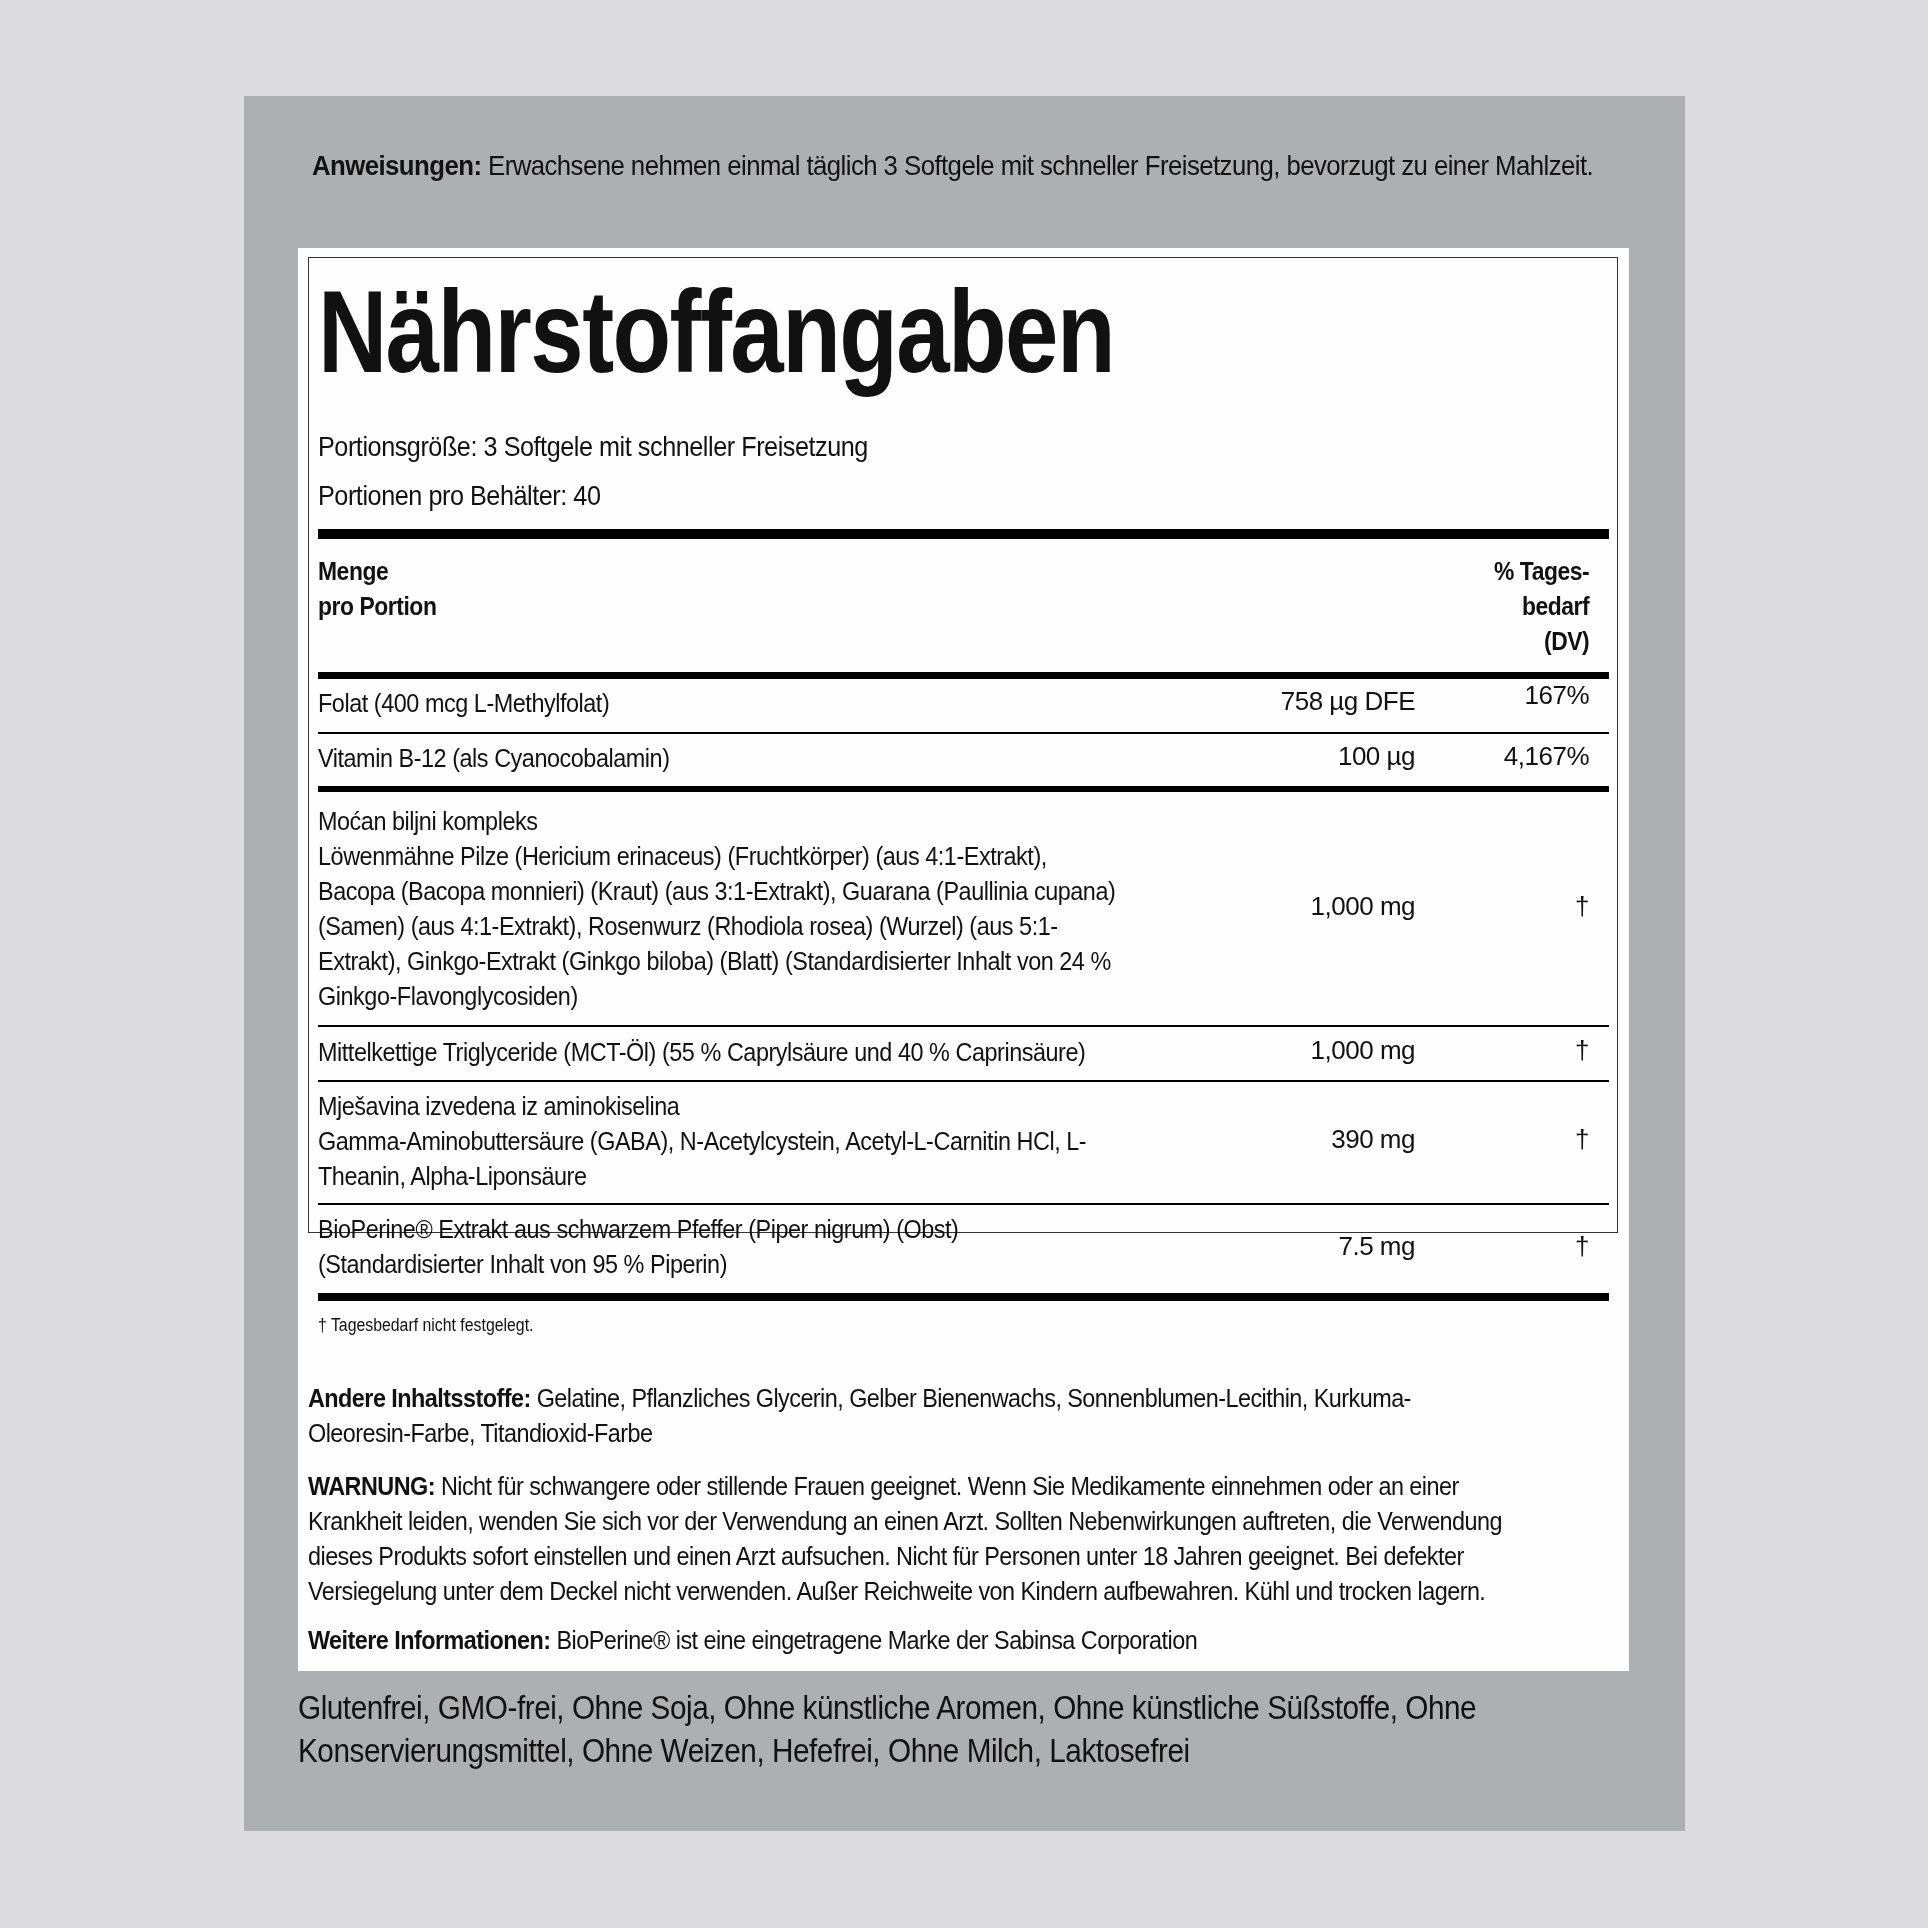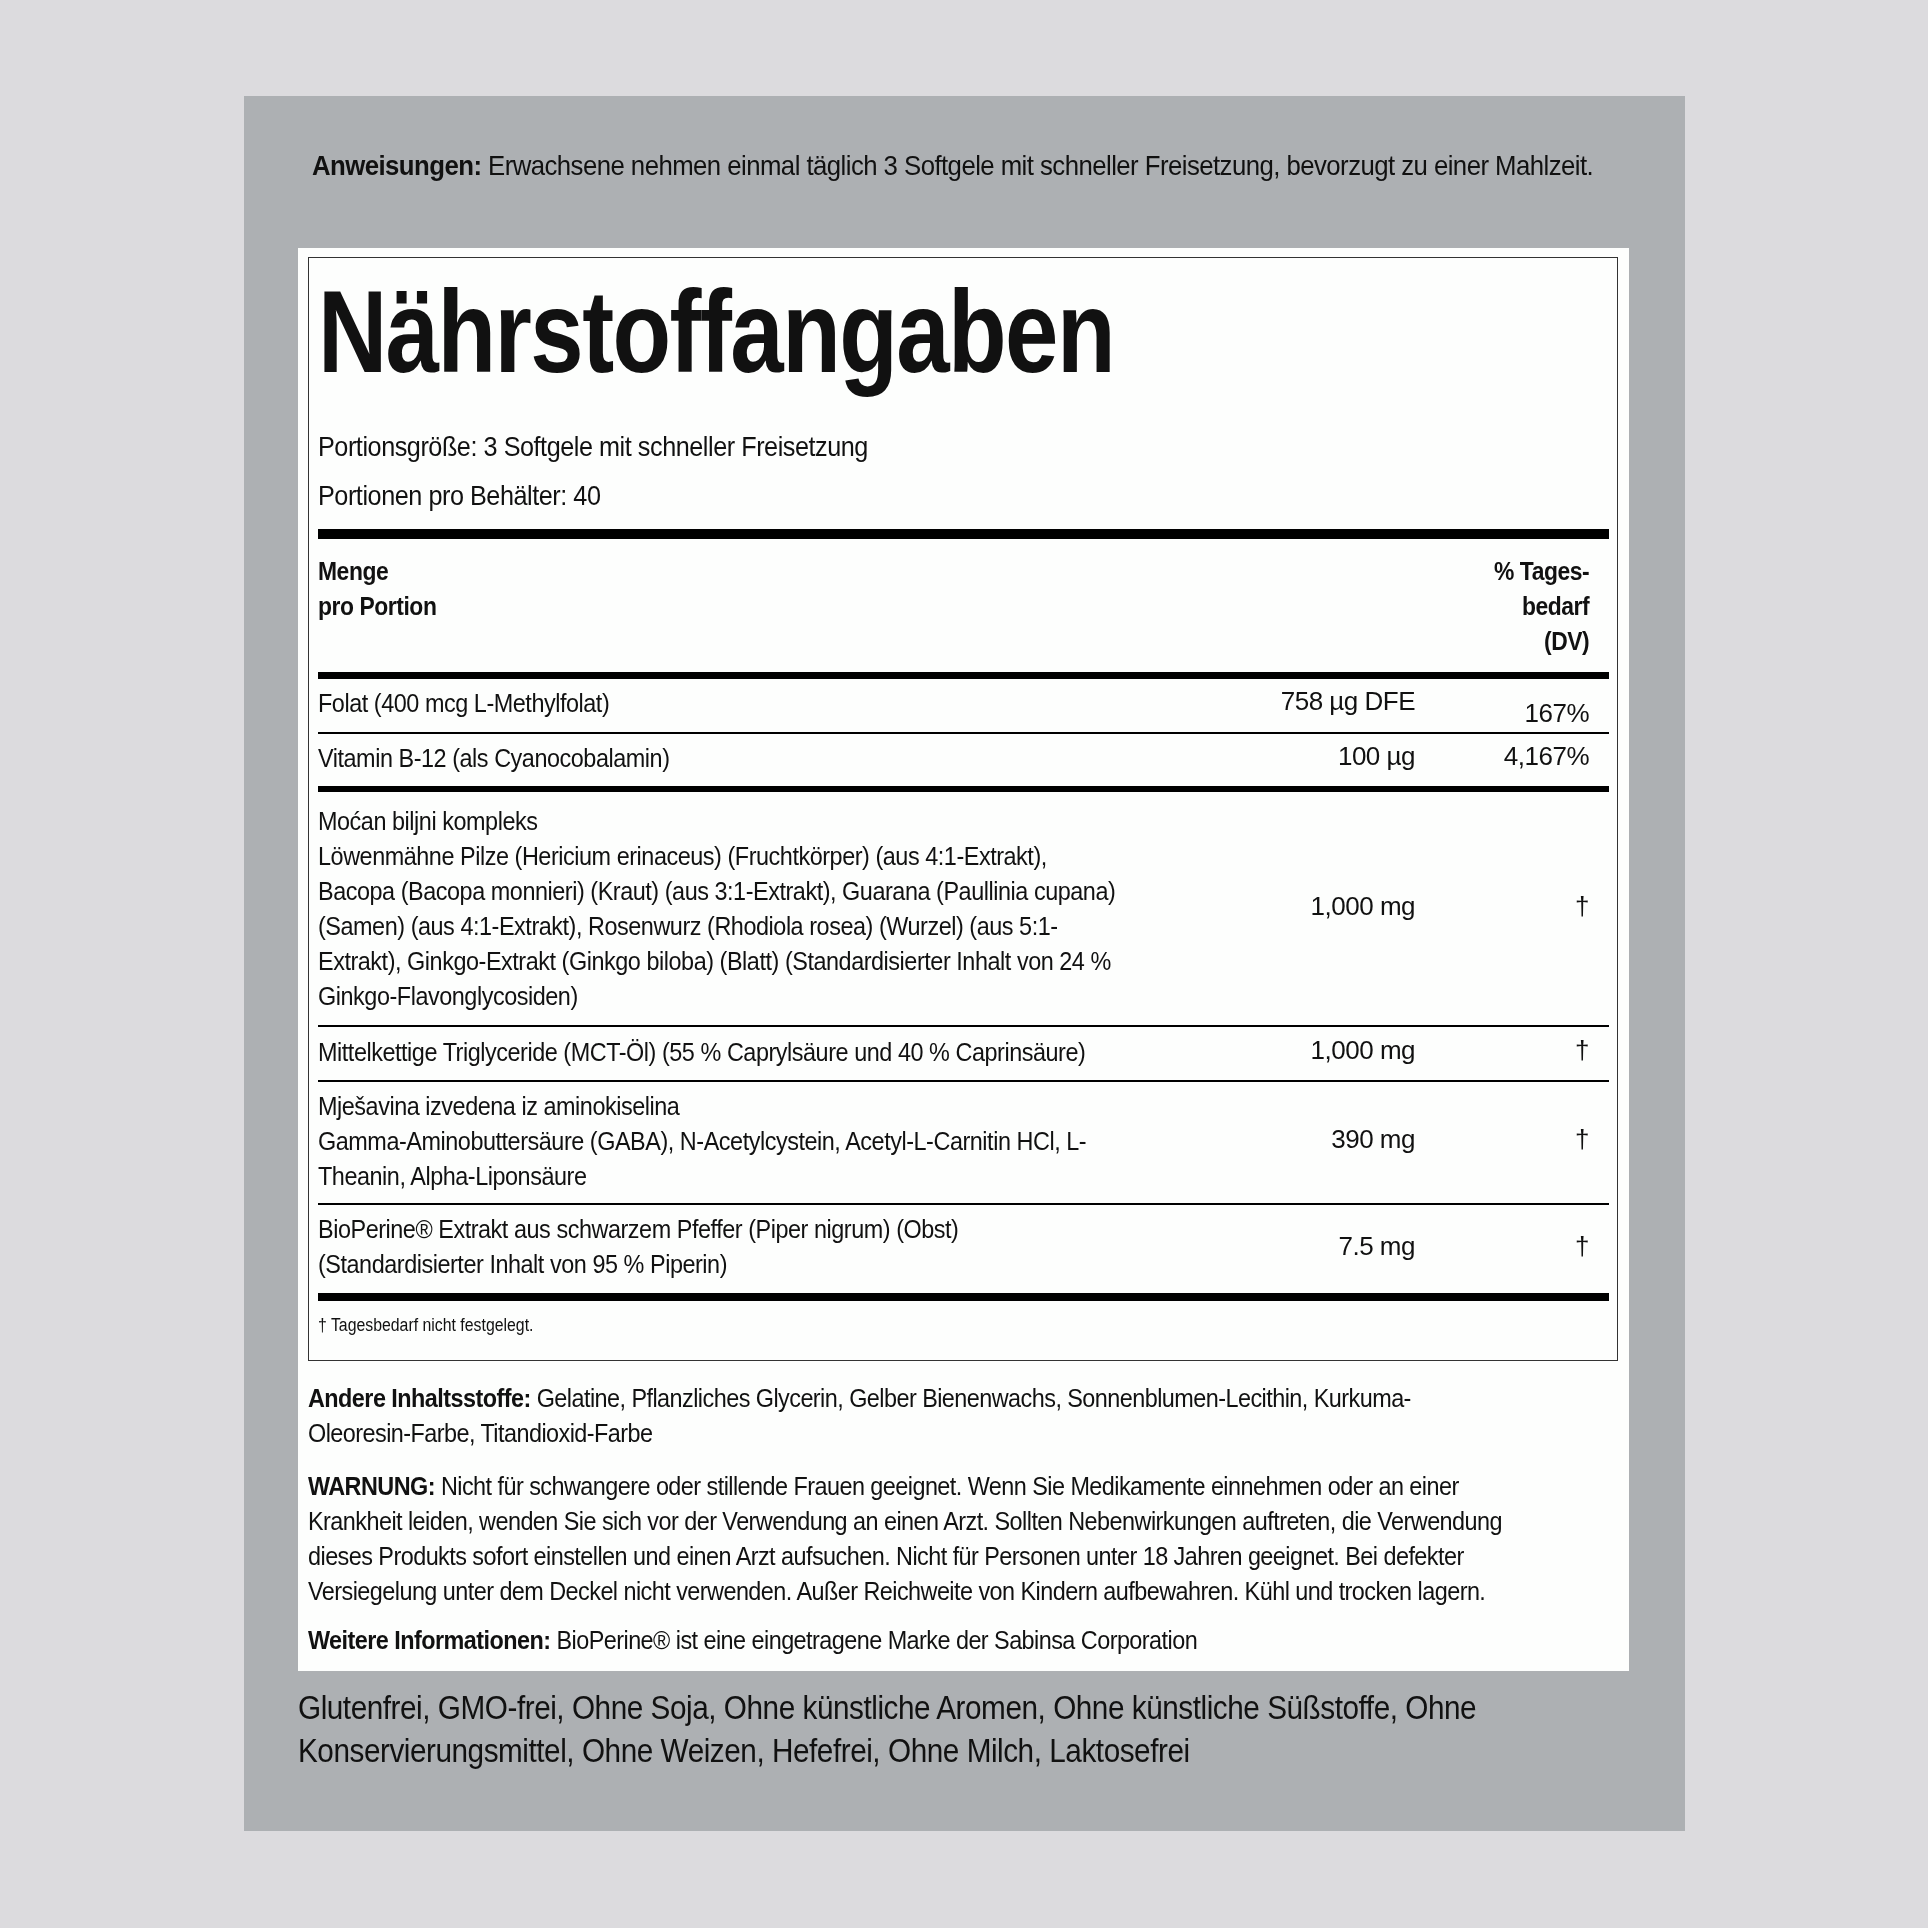--- a/index.html
+++ b/index.html
@@ -3,21 +3,21 @@
 <meta charset="utf-8">
 <style>
   html, body { margin:0; padding:0; }
   body { width:1928px; height:1928px; background:#dcdbde; position:relative; overflow:hidden;
          font-family:"Liberation Sans", sans-serif; color:#111; }
   .gray-panel { position:absolute; left:244px; top:96px; width:1441px; height:1735px; background:#adb0b3; }
   .directions { position:absolute; left:312px; top:146px; width:1299px; font-size:28px; line-height:39px;
                 letter-spacing:-0.6px; transform:scaleX(0.92); transform-origin:left top; width:1412px; }
   .b { font-weight:bold; }
   .white-panel { position:absolute; left:298px; top:248px; width:1331px; height:1423px; background:#fdfefd; }
-  .facts-box { position:absolute; left:308px; top:257px; width:1310px; height:1104px; border:1.9px solid #333; box-sizing:border-box; }
+  .facts-box { position:absolute; left:308px; top:257px; width:1310px; height:976px; border:1.9px solid #333; box-sizing:border-box; }
   .title { position:absolute; left:9.4px; top:13px; font-size:117px; font-weight:bold; line-height:122px;
            letter-spacing:-1.9px; transform:scaleX(0.82); transform-origin:left top; white-space:nowrap; }
   .serving { position:absolute; left:9.4px; font-size:28px; letter-spacing:-0.5px; transform:scaleX(0.9); transform-origin:left top; white-space:nowrap; }
   .rule { position:absolute; left:9.4px; width:1291px; background:#000; }
   .hdr { position:absolute; font-size:26px; font-weight:bold; line-height:35px; letter-spacing:-0.5px; }
   .row-text { position:absolute; left:9.4px; font-size:26px; line-height:35px; letter-spacing:-0.5px;
               transform:scaleX(0.9); transform-origin:left top; white-space:pre-line; width:989px; }
   .amt { position:absolute; right:202px; font-size:26px; letter-spacing:-0.5px; text-align:right; white-space:nowrap; }
   .dv { position:absolute; right:28px; font-size:26px; letter-spacing:-0.5px; text-align:right; white-space:nowrap; }
   .footnote { position:absolute; left:9.4px; top:1057px; font-size:18px; transform:scaleX(0.88); transform-origin:left top; white-space:nowrap; }
@@ -48,21 +48,21 @@
   <div class="hdr" style="left:9.4px;top:296px;white-space:pre-line;transform:scaleX(0.88);transform-origin:left top;">Menge
 pro Portion</div>
   <div class="hdr" style="right:28px;top:296px;text-align:right;white-space:pre-line;transform:scaleX(0.88);transform-origin:right top;">% Tages-
 bedarf
 (DV)</div>
 
   <div class="rule" style="top:414px;height:6.6px;"></div>
 
   <div class="row-text" style="top:428px;">Folat (400 mcg L-Methylfolat)</div>
   <div class="amt" style="top:428px;">758 µg DFE</div>
-  <div class="dv" style="top:440px;">167%</div>
+  <div class="dv" style="top:422px;">167%</div>
   <div class="rule" style="top:474px;height:1.9px;"></div>
 
   <div class="row-text" style="top:483px;">Vitamin B-12 (als Cyanocobalamin)</div>
   <div class="amt" style="top:483px;margin-left:30px;">100 µg</div>
   <div class="dv" style="top:483px;">4,167%</div>
   <div class="rule" style="top:528px;height:5.6px;"></div>
 
   <div class="row-text" style="top:546px;">Moćan biljni kompleks
 Löwenmähne Pilze (Hericium erinaceus) (Fruchtkörper) (aus 4:1-Extrakt),
 Bacopa (Bacopa monnieri) (Kraut) (aus 3:1-Extrakt), Guarana (Paullinia cupana)

